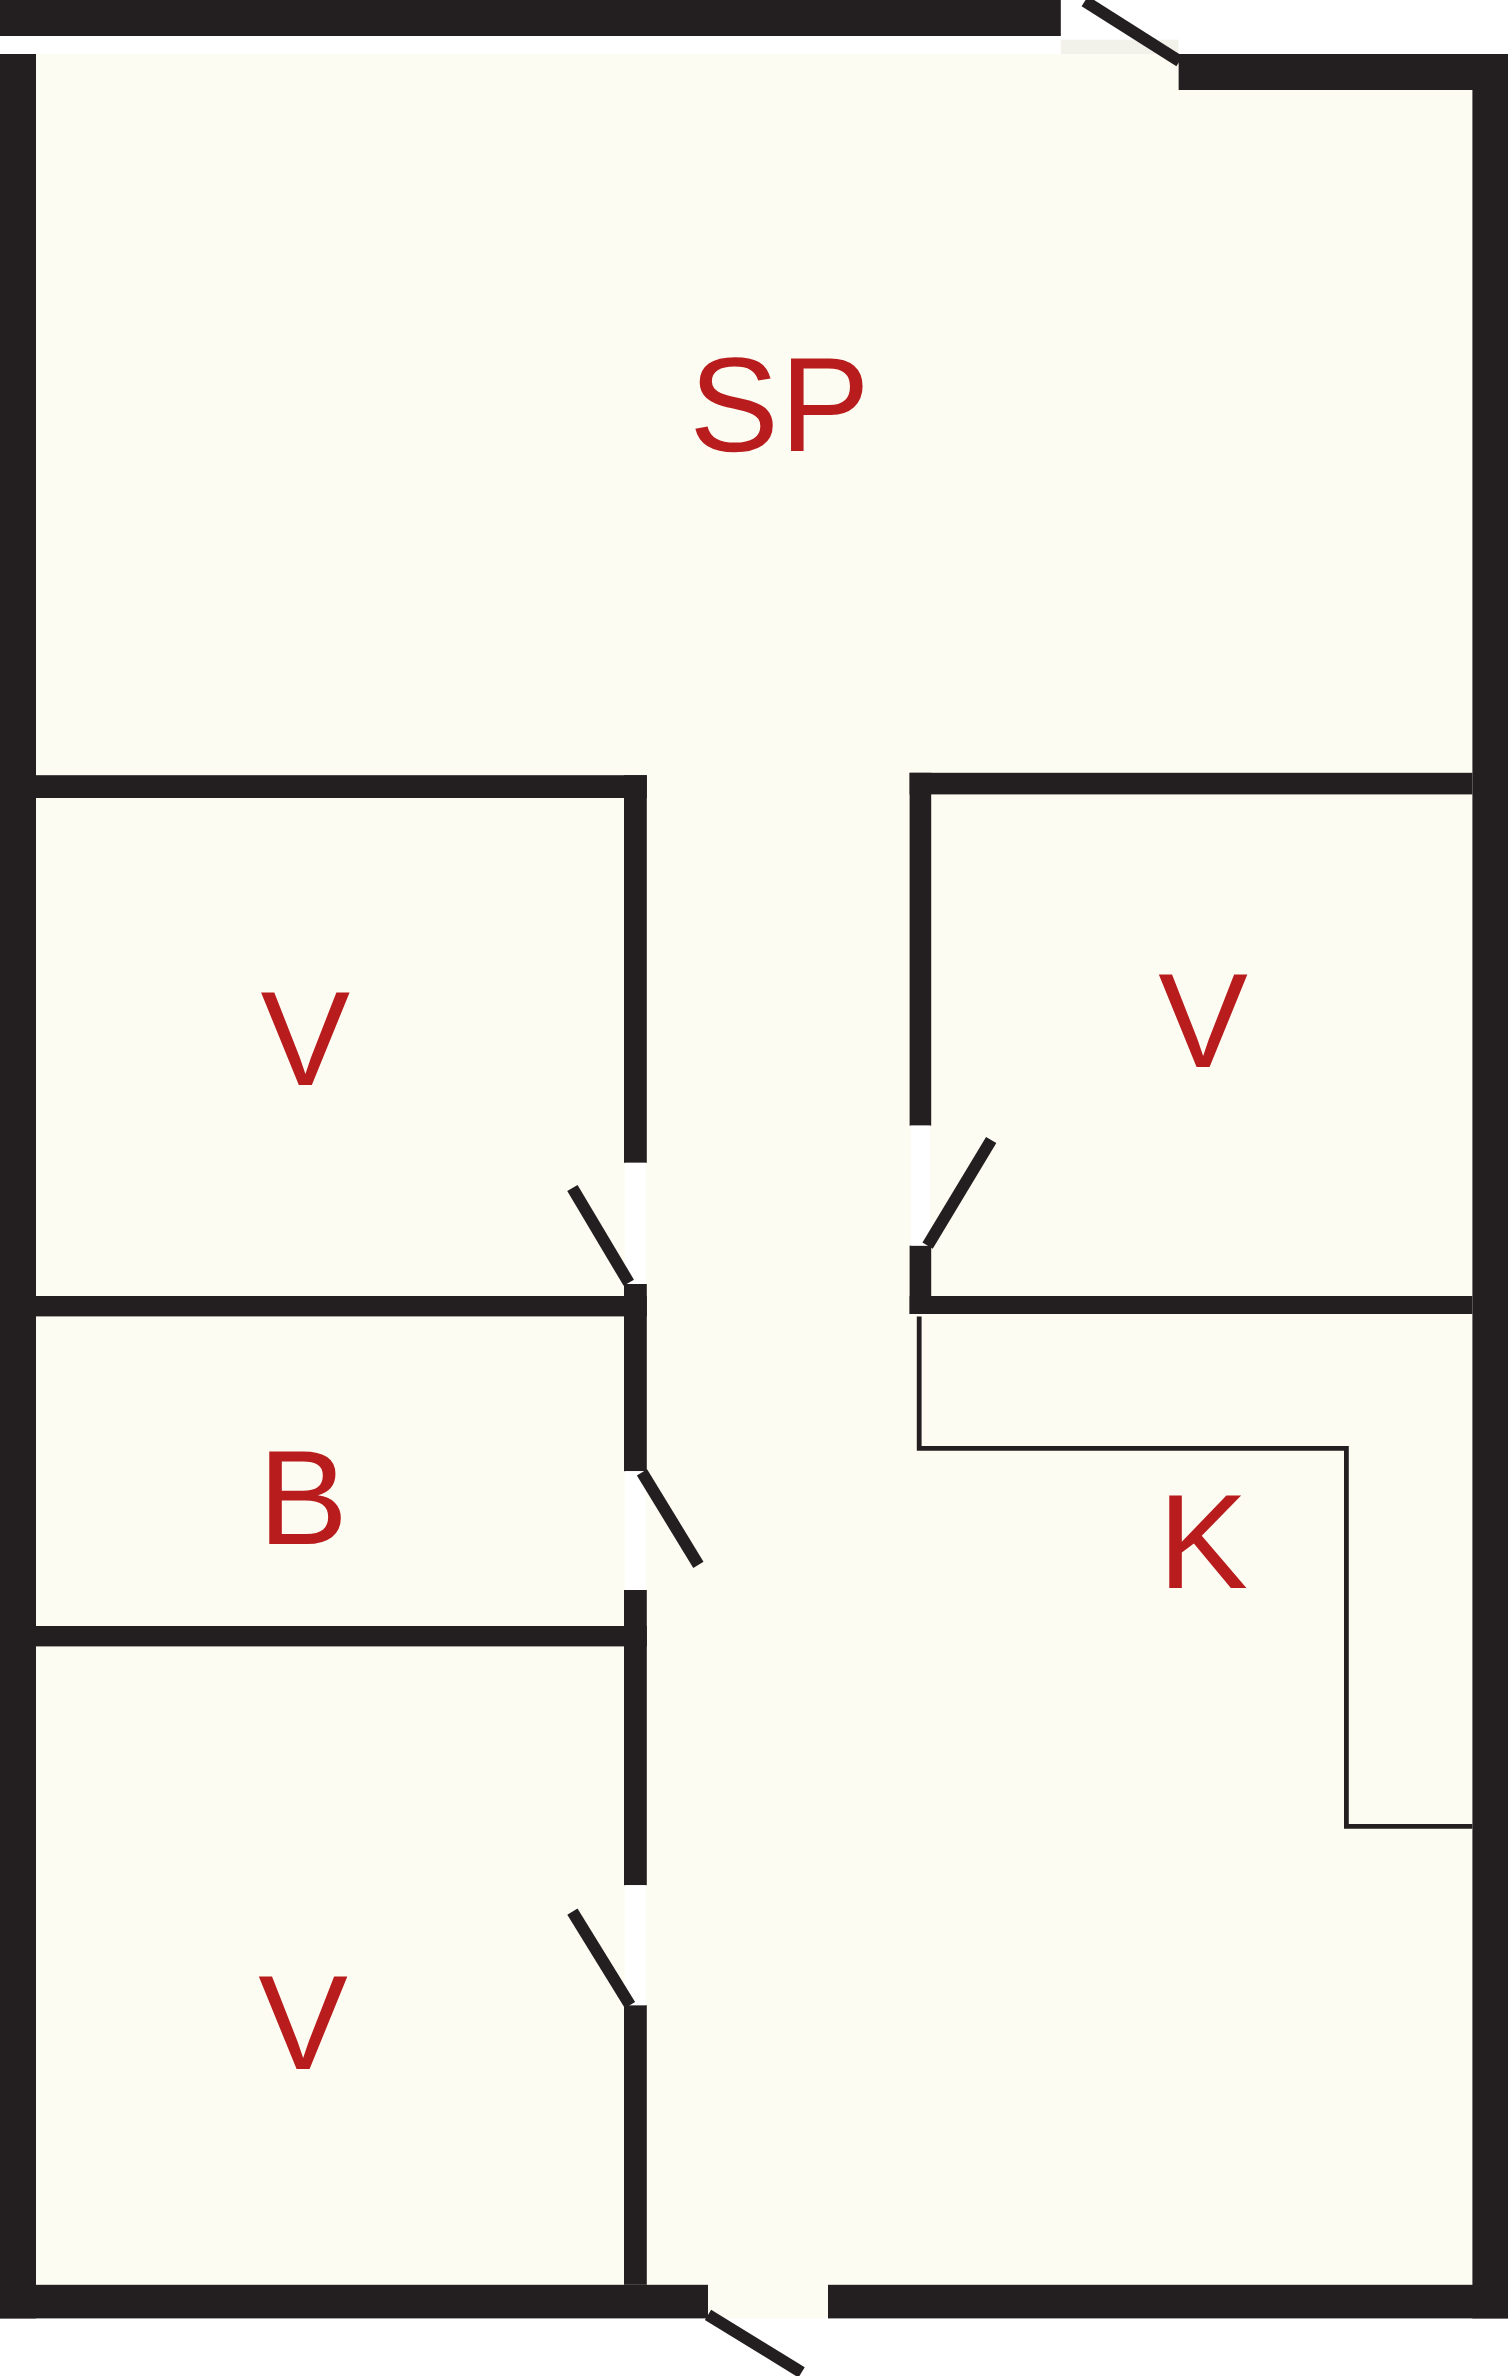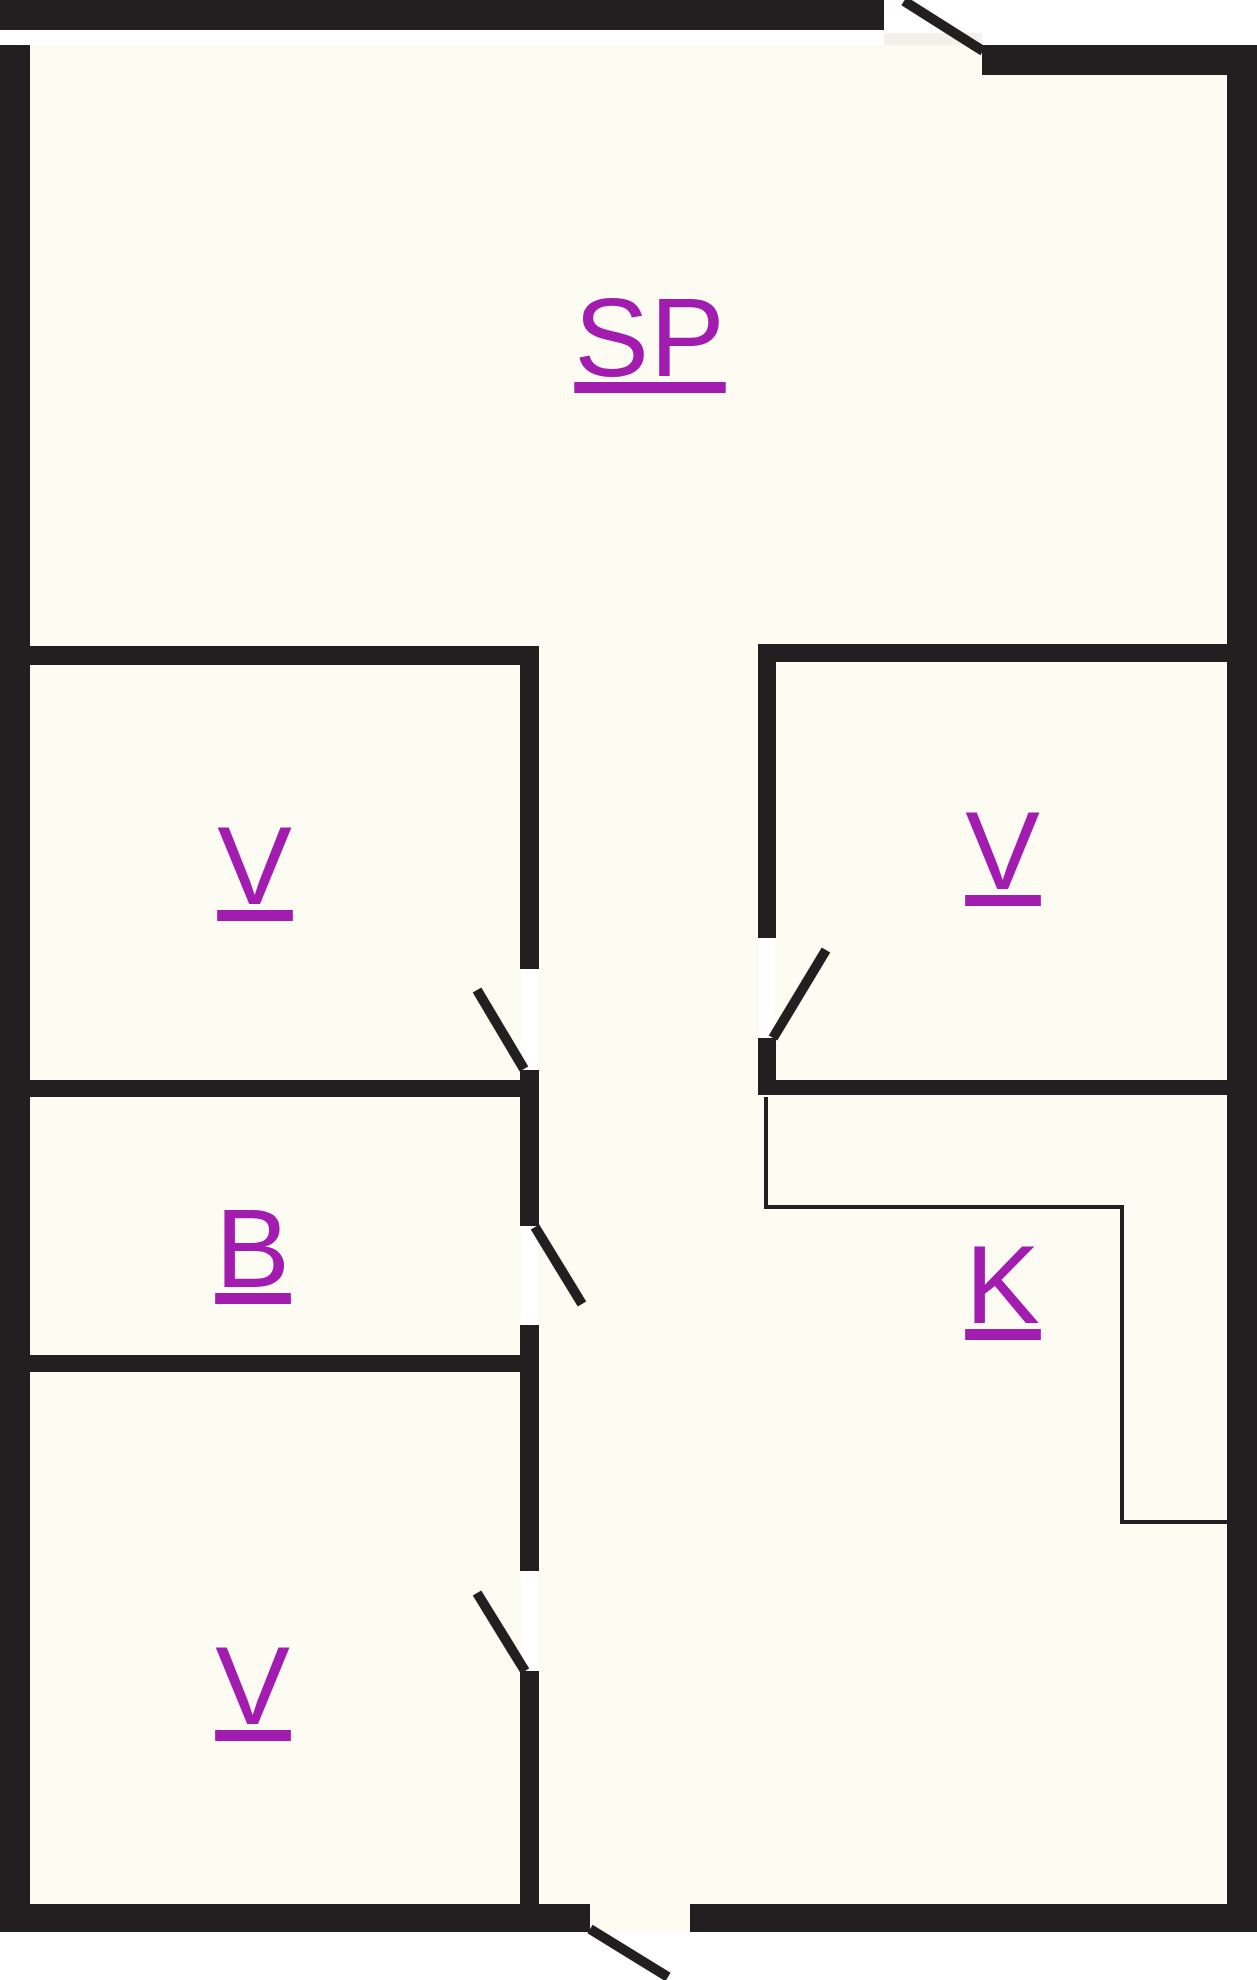--- a/index.html
+++ b/index.html
@@ -33,25 +33,24 @@
   }
   .leaf-shadow {
     position: absolute;
     background: #f2f2ea;
   }
   .room-label {
     position: absolute;
     transform: translate(-50%, -50%);
     font-size: 112px;
     line-height: 1;
-    color: #a21caf;
+    color: #b91c1c;
     white-space: nowrap;
     letter-spacing: 1px;
     user-select: none;
-    text-decoration: underline;
   }
   svg.overlay {
     position: absolute;
     left: 0; top: 0;
     width: 1257px; height: 1980px;
     pointer-events: none;
   }
   svg.overlay path {
     stroke: #231f20;
     fill: none;

